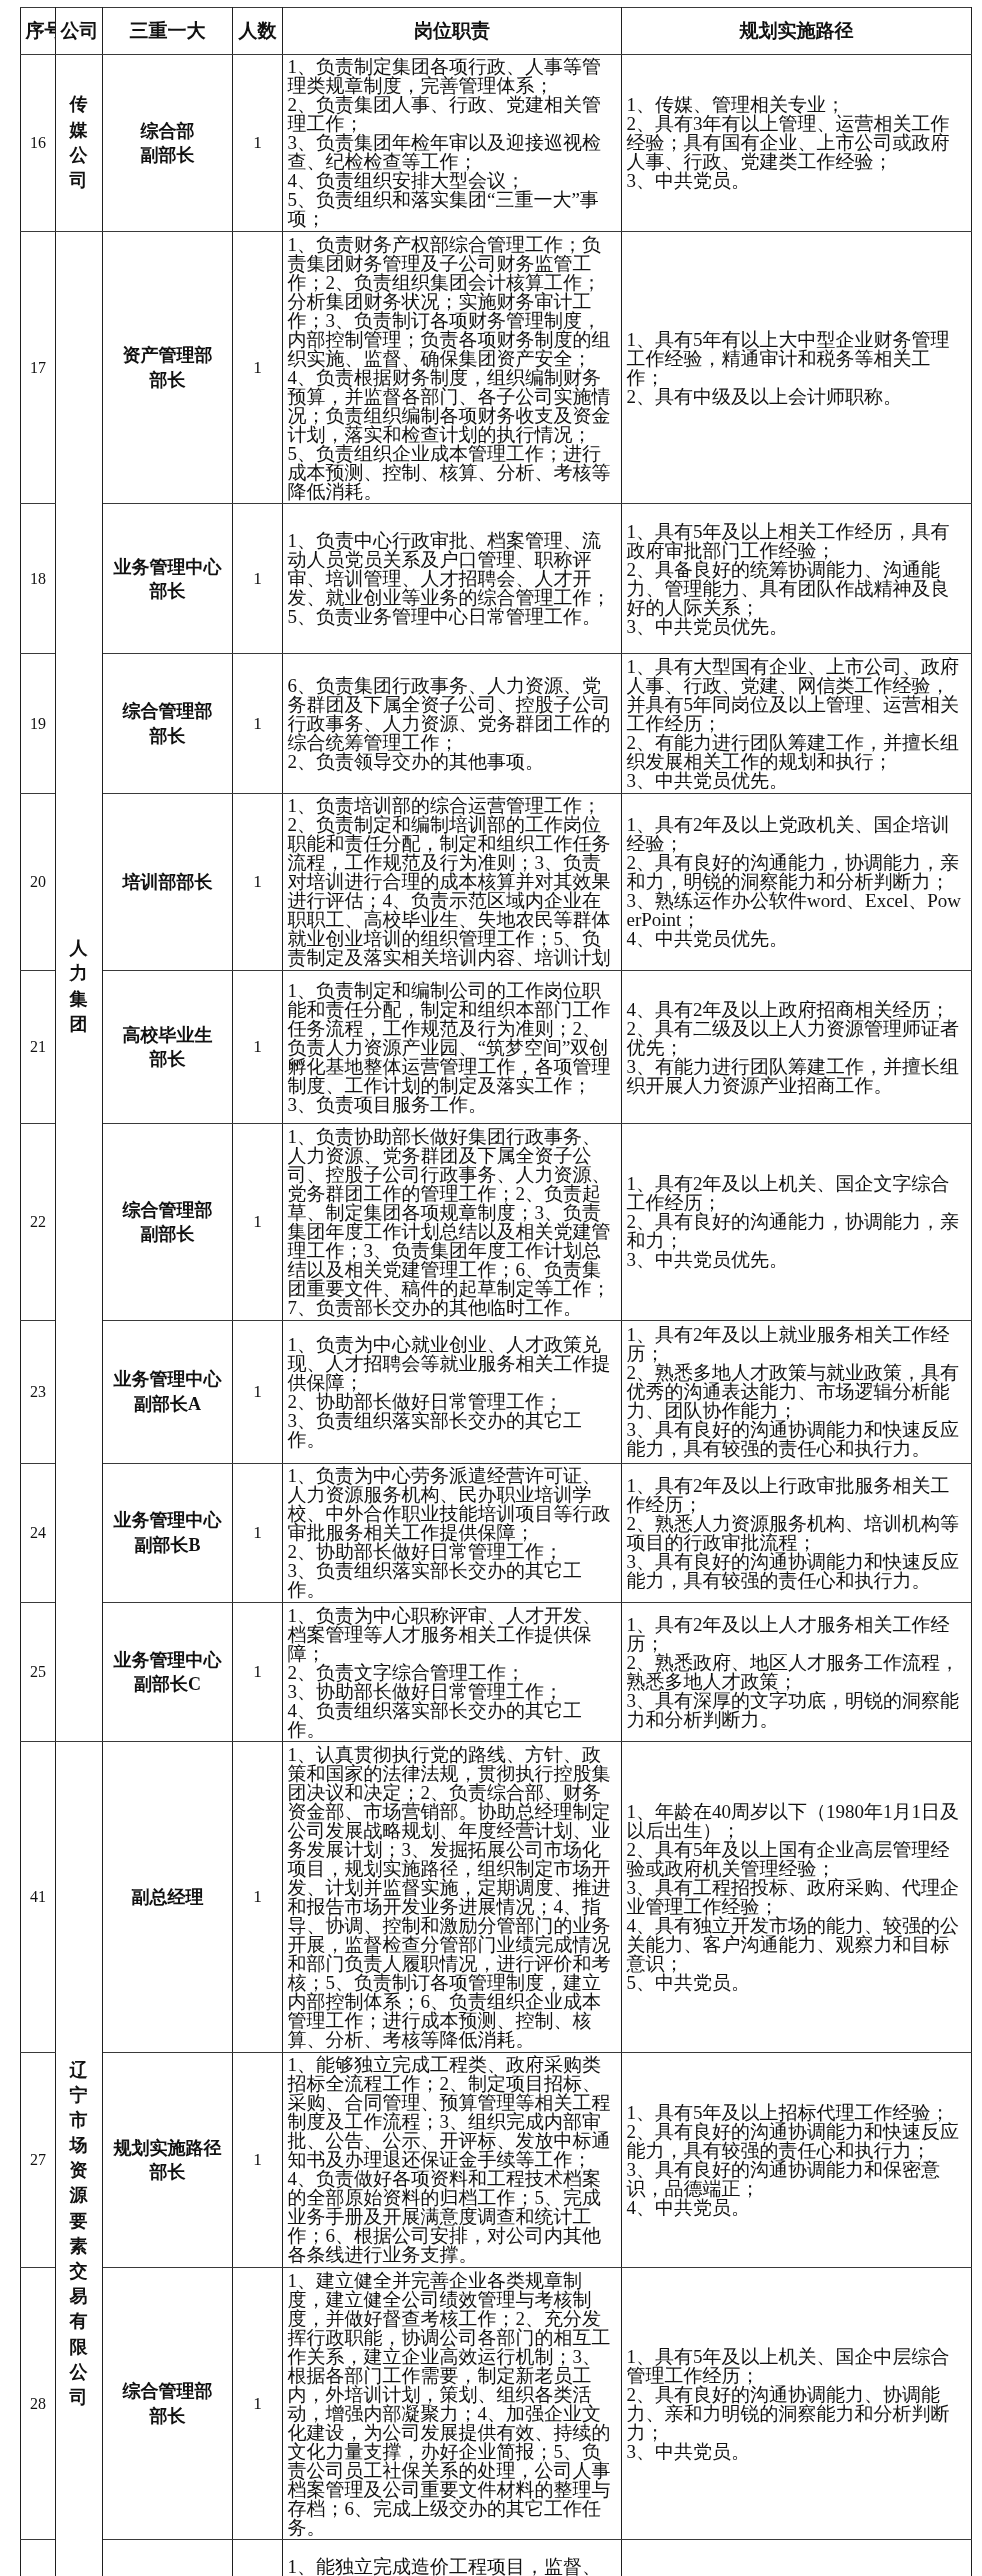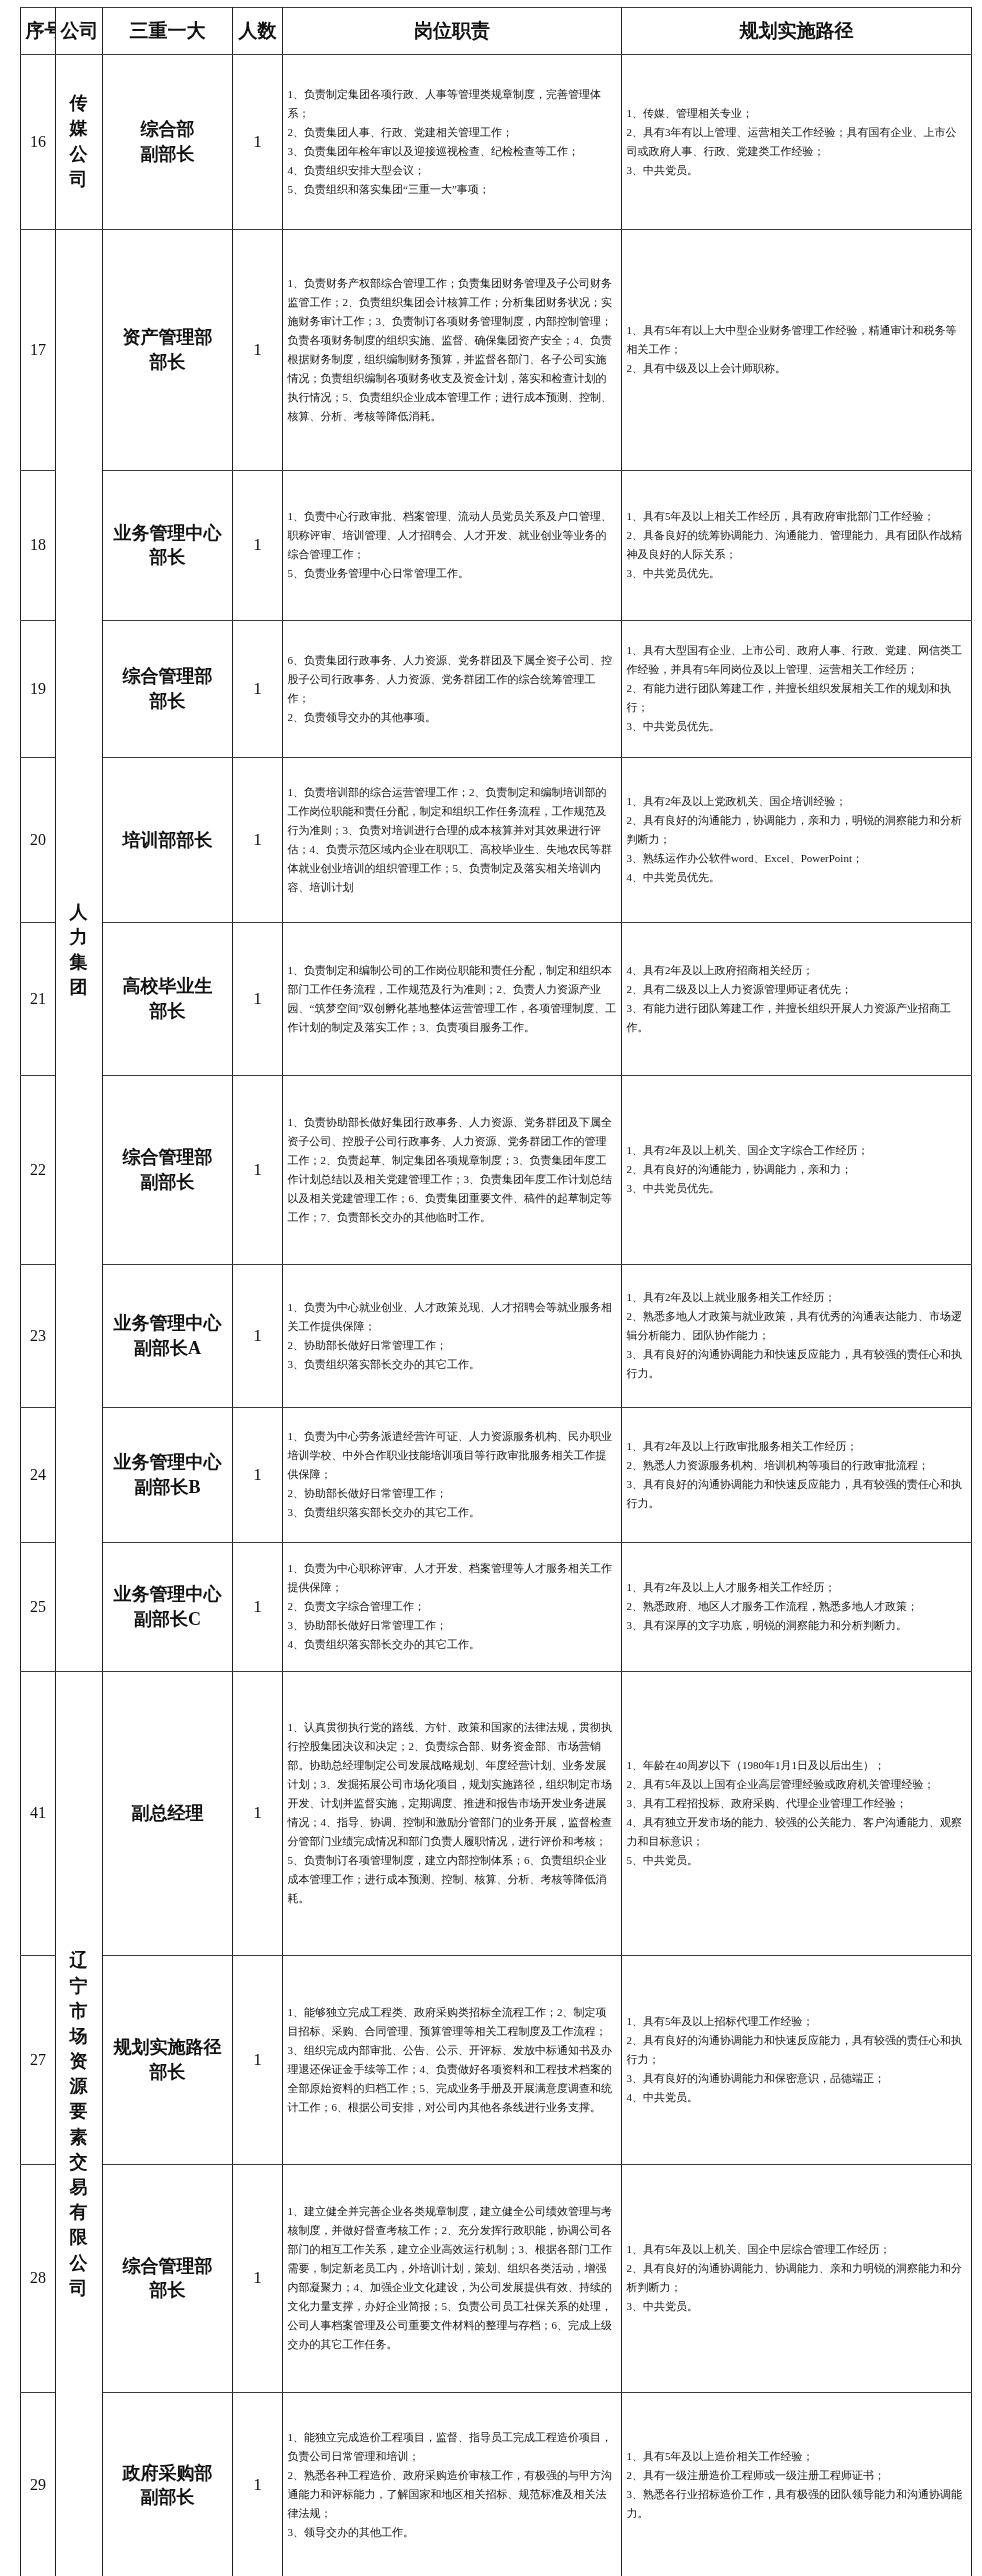--- a/index.html
+++ b/index.html
@@ -65,21 +65,21 @@
     font-weight: bold;
     line-height: 1.35;
     white-space: pre-line;
     margin-left: 36px;
   }
   td.count {
     text-align: center;
     font-size: 17.3px;
   }
   td.duties, td.quals {
-    font-size: 11px;
+    font-size: 19px;
     line-height: 19px;
     text-align: left;
     white-space: pre-line;
     word-break: break-all;
   }
 </style>
 </head>
 <body>
 
 <div class="sheet">

